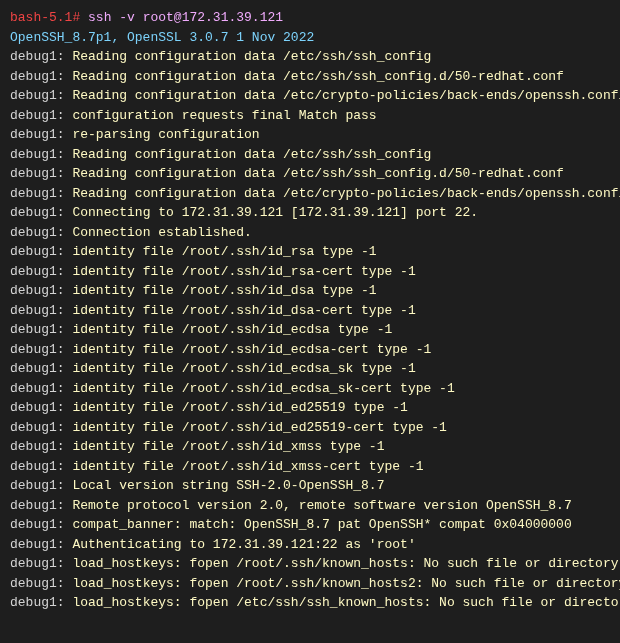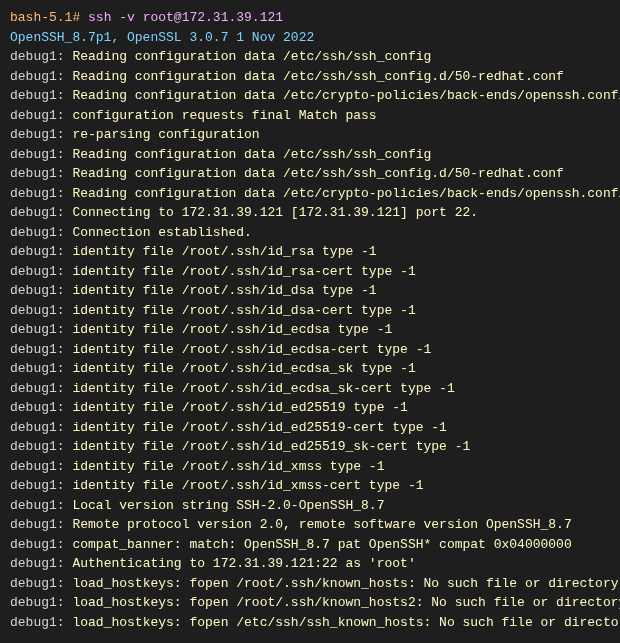--- a/index.html
+++ b/index.html
@@ -15,21 +15,21 @@
       line-height: 1.5;
       padding: 8px 10px;
       width: 620px;
       white-space: nowrap;
       overflow: hidden;
     }
     .line {
       display: block;
     }
     .prompt-user {
-      color: #fdba74;
+      color: #ef4444;
     }
     .command {
       color: #f0abfc;
     }
     .version-line {
       color: #7dd3fc;
     }
     .debug-prefix {
       color: #d4d4d4;
     }
@@ -61,21 +61,20 @@
       <div class="line"><span class="debug-prefix">debug1:</span> <span class="debug-text">identity file /root/.ssh/id_rsa type -1</span></div>
       <div class="line"><span class="debug-prefix">debug1:</span> <span class="debug-text">identity file /root/.ssh/id_rsa-cert type -1</span></div>
       <div class="line"><span class="debug-prefix">debug1:</span> <span class="debug-text">identity file /root/.ssh/id_dsa type -1</span></div>
       <div class="line"><span class="debug-prefix">debug1:</span> <span class="debug-text">identity file /root/.ssh/id_dsa-cert type -1</span></div>
       <div class="line"><span class="debug-prefix">debug1:</span> <span class="debug-text">identity file /root/.ssh/id_ecdsa type -1</span></div>
       <div class="line"><span class="debug-prefix">debug1:</span> <span class="debug-text">identity file /root/.ssh/id_ecdsa-cert type -1</span></div>
       <div class="line"><span class="debug-prefix">debug1:</span> <span class="debug-text">identity file /root/.ssh/id_ecdsa_sk type -1</span></div>
       <div class="line"><span class="debug-prefix">debug1:</span> <span class="debug-text">identity file /root/.ssh/id_ecdsa_sk-cert type -1</span></div>
       <div class="line"><span class="debug-prefix">debug1:</span> <span class="debug-text">identity file /root/.ssh/id_ed25519 type -1</span></div>
       <div class="line"><span class="debug-prefix">debug1:</span> <span class="debug-text">identity file /root/.ssh/id_ed25519-cert type -1</span></div>
-      <div class="line"><span class="debug-prefix">debug1:</span> <span class="debug-text">identity file /root/.ssh/id_ed25519_sk-cert type -1</span></div>
       <div class="line"><span class="debug-prefix">debug1:</span> <span class="debug-text">identity file /root/.ssh/id_xmss type -1</span></div>
       <div class="line"><span class="debug-prefix">debug1:</span> <span class="debug-text">identity file /root/.ssh/id_xmss-cert type -1</span></div>
       <div class="line"><span class="debug-prefix">debug1:</span> <span class="debug-text">Local version string SSH-2.0-OpenSSH_8.7</span></div>
       <div class="line"><span class="debug-prefix">debug1:</span> <span class="debug-text">Remote protocol version 2.0, remote software version OpenSSH_8.7</span></div>
       <div class="line"><span class="debug-prefix">debug1:</span> <span class="debug-text">compat_banner: match: OpenSSH_8.7 pat OpenSSH* compat 0x04000000</span></div>
       <div class="line"><span class="debug-prefix">debug1:</span> <span class="debug-text">Authenticating to 172.31.39.121:22 as 'root'</span></div>
       <div class="line"><span class="debug-prefix">debug1:</span> <span class="debug-text">load_hostkeys: fopen /root/.ssh/known_hosts: No such file or directory</span></div>
       <div class="line"><span class="debug-prefix">debug1:</span> <span class="debug-text">load_hostkeys: fopen /root/.ssh/known_hosts2: No such file or directory</span></div>
       <div class="line"><span class="debug-prefix">debug1:</span> <span class="debug-text">load_hostkeys: fopen /etc/ssh/ssh_known_hosts: No such file or directory</span></div>
     </div>

